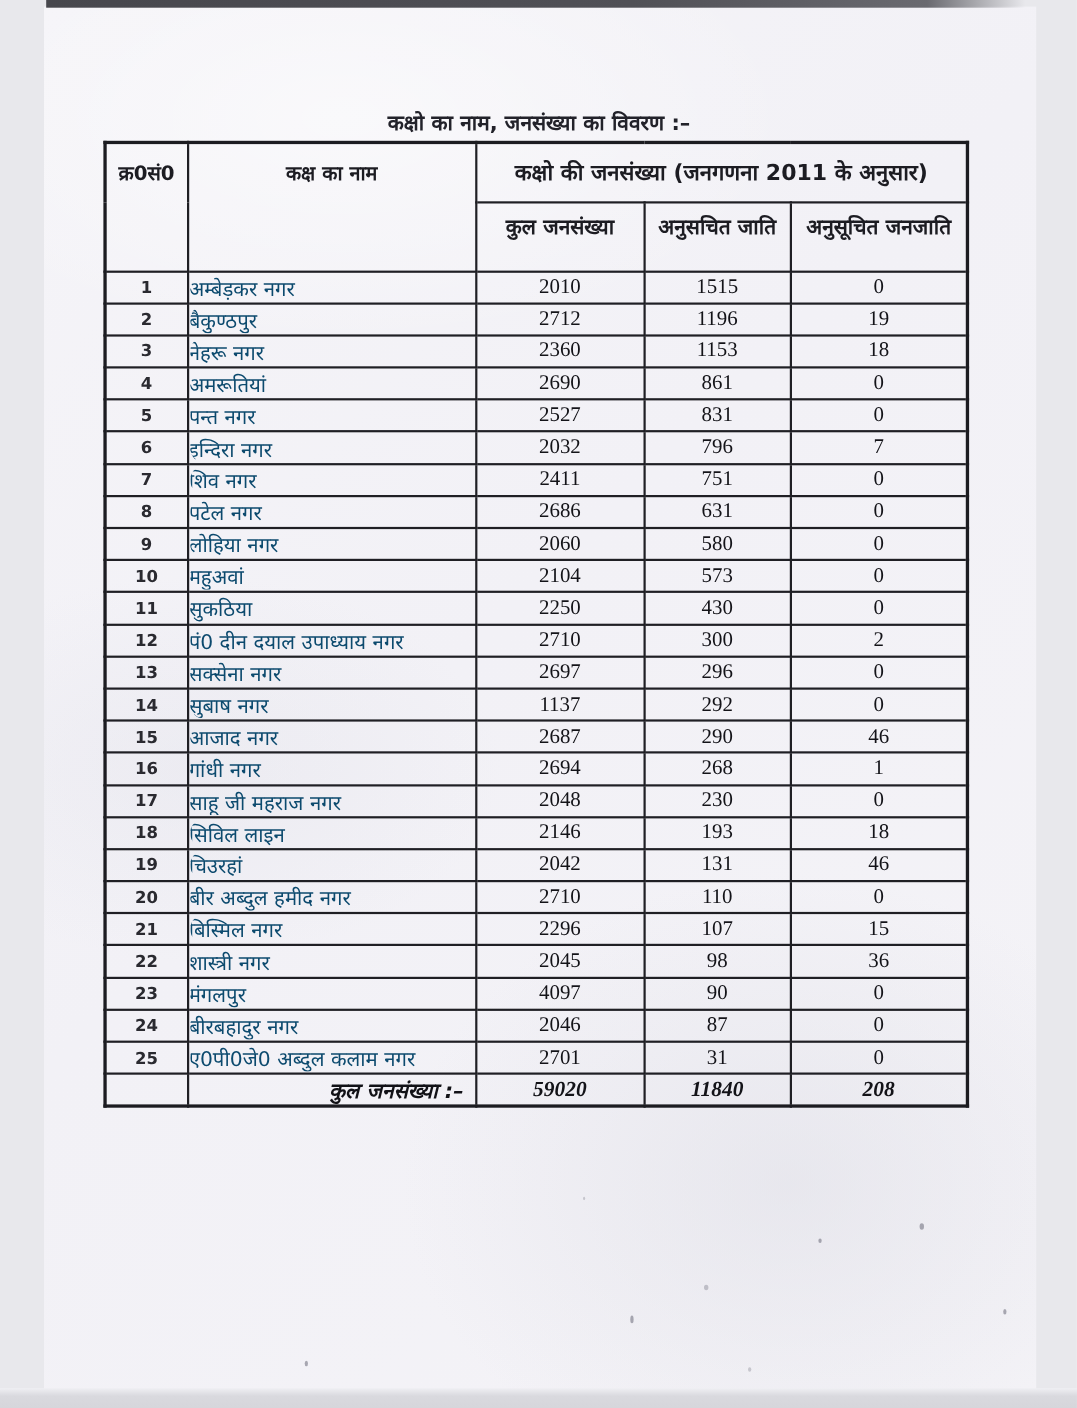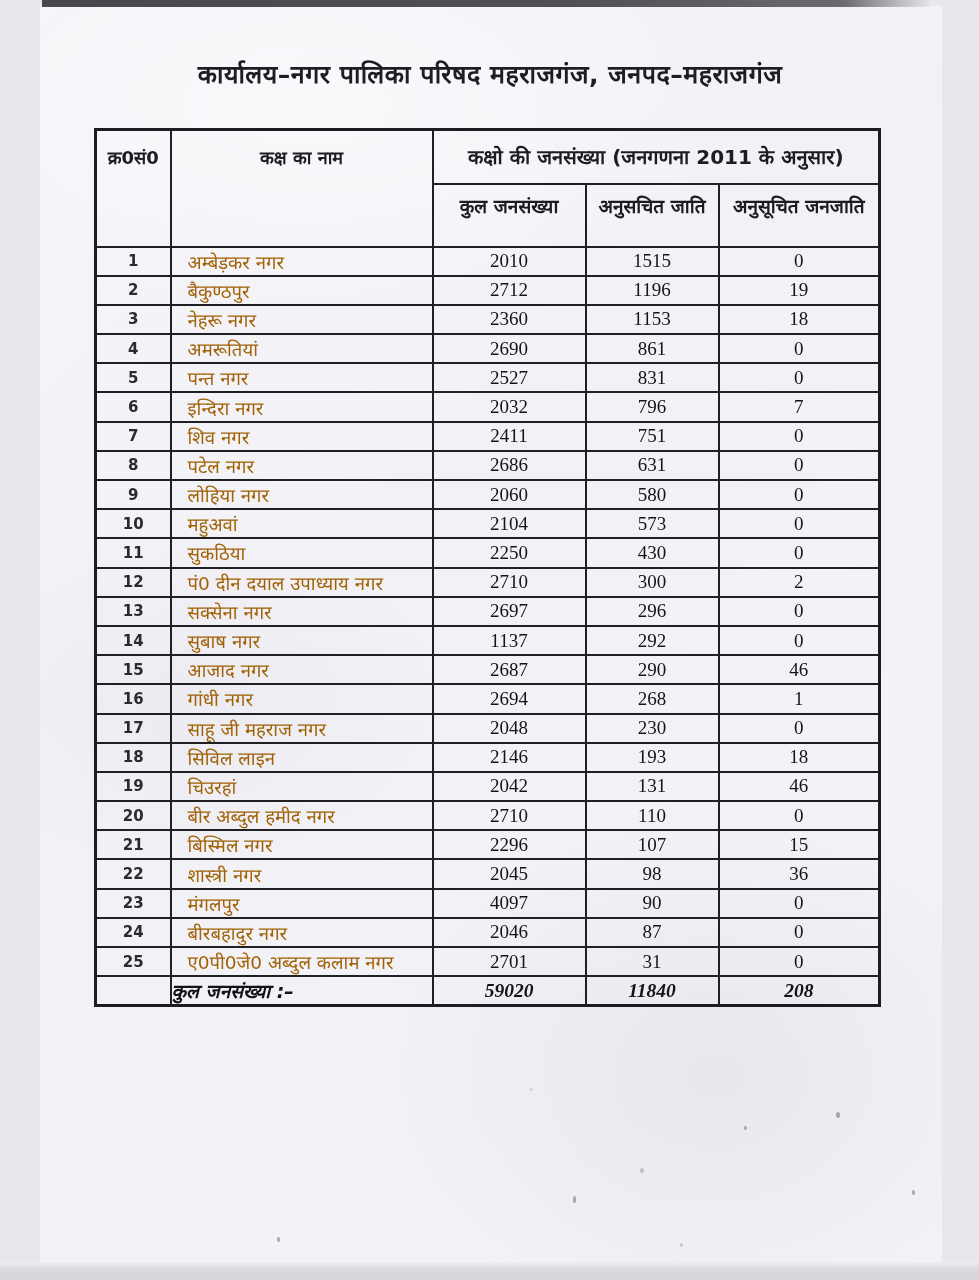--- a/index.html
+++ b/index.html
@@ -104,32 +104,34 @@
   }
   .pop-table tbody tr { height: 29.2px; }
   td.c-serial {
     text-align: center;
     font-size: 15px;
     font-weight: bold;
     color: #2a2a30;
   }
   td.c-name {
     text-align: left;
-    padding-left: 16px;
+    padding-left: 0;
     font-size: 18.5px;
-    color: #a16207;
+    color: #0c4a6e;
+    border-radius: 14px;
   }
   td.c-num {
     text-align: center;
     font-family: "Liberation Serif", "DejaVu Serif", serif;
     font-size: 19px;
     color: #131318;
   }
   tr.total-row { height: 34px; }
   tr.total-row td.c-label {
+    text-align: right;
     padding-right: 10px;
     font-size: 19px;
     font-weight: bold;
     font-style: italic;
     color: #121217;
   }
   tr.total-row td.c-num {
     font-weight: bold;
     font-style: italic;
     font-size: 19.5px;
@@ -144,21 +146,21 @@
 </style>
 </head>
 <body>
 
 <div class="scan-canvas">
 
   <div class="paper"></div>
   <div class="scanner-top-strip"></div>
   <div class="bottom-strip"></div>
 
-  <div class="doc-title">कार्यालय–नगर पालिका परिषद महराजगंज, जनपद–महराजगंज</div>
+  <div class="doc-subtitle">कक्षो का नाम, जनसंख्या का विवरण :–</div>
 
   <table class="pop-table">
     <colgroup>
       <col style="width:75px">
       <col style="width:262px">
       <col style="width:153px">
       <col style="width:133px">
       <col style="width:161px">
     </colgroup>
     <thead>

